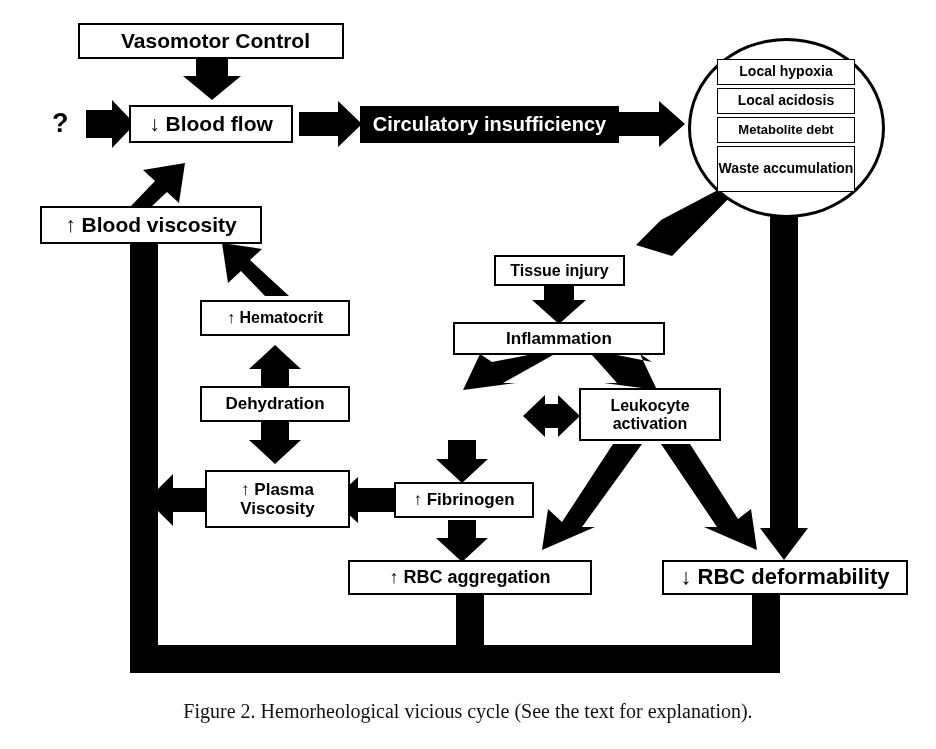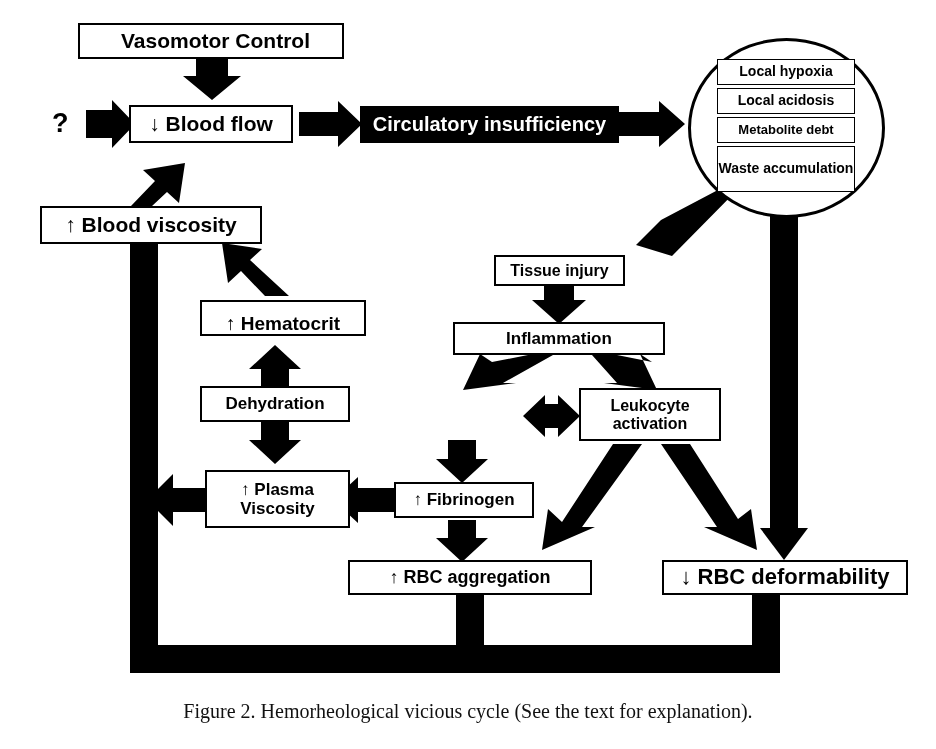--- a/index.html
+++ b/index.html
@@ -166,21 +166,21 @@
     <span>Metabolite debt</span>
   </div>
   <div class="circle-node" style="left:717px; top:146px; width:138px; height:46px; font-size:14px;">
     <span>Waste accumulation</span>
   </div>
 
   <div class="node" style="left:40px; top:206px; width:222px; height:38px; font-size:21px;">
     <span>↑ Blood viscosity</span>
   </div>
 
-  <div class="node" style="left:200px; top:300px; width:166px; height:36px; font-size:19px;align-items:flex-end;">
+  <div class="node" style="left:200px; top:300px; width:150px; height:36px; font-size:16px;">
     <span>↑ Hematocrit</span>
   </div>
 
   <div class="node" style="left:200px; top:386px; width:150px; height:36px; font-size:17px;">
     <span>Dehydration</span>
   </div>
 
   <div class="node" style="left:205px; top:470px; width:145px; height:58px; font-size:17px;">
     <span>↑ Plasma Viscosity</span>
   </div>

